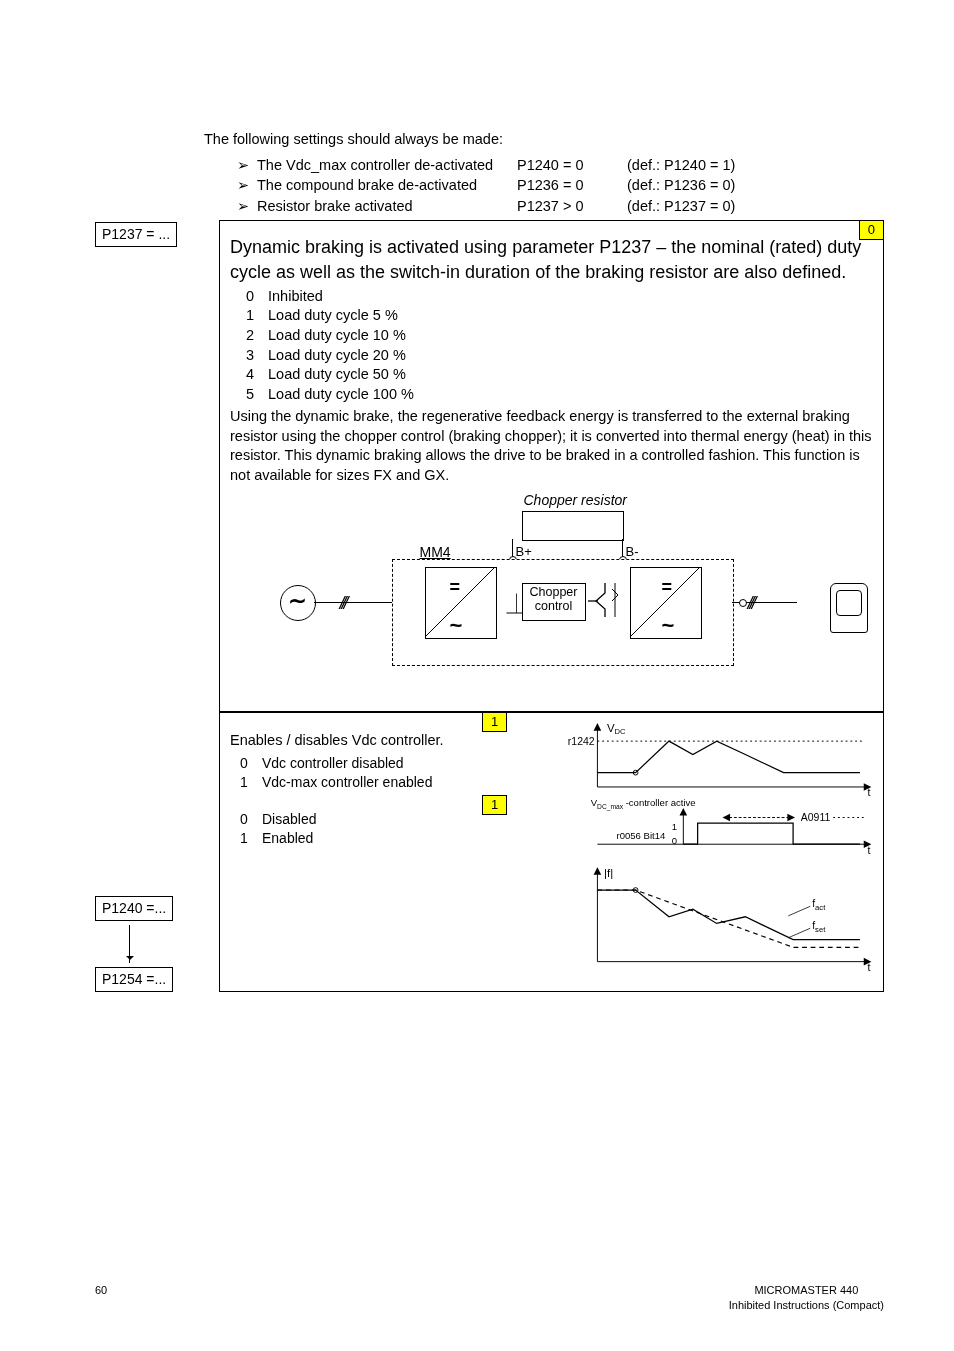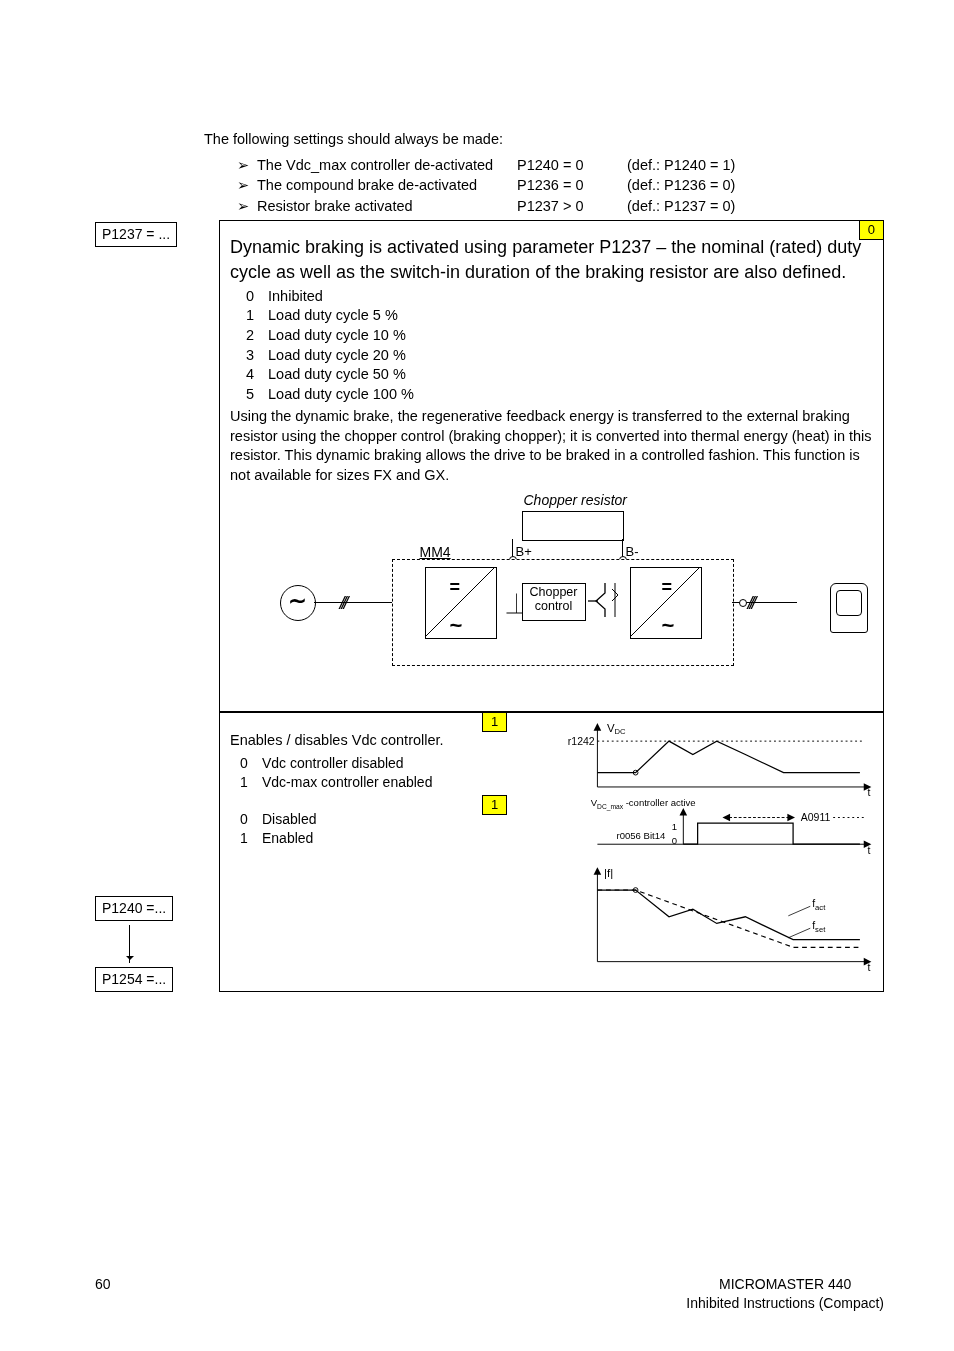--- a/index.html
+++ b/index.html
@@ -118,21 +118,21 @@
   .mini-opts { margin: 3px 0 2px 10px; font-size:14px; }
   .mini-opts div{ display:flex; }
   .mini-opts .n { width: 22px; flex:0 0 22px; }
 
   .p1254-block { margin-top: 18px; }
 
   .chart { width: 100%; height: 260px; }
 
   .footer {
     position: absolute; bottom: 38px; left: 95px; right: 70px;
-    display: flex; justify-content: space-between; font-size: 14px;
+    display: flex; justify-content: space-between; font-size: 11px;
   }
   .footer .fl {}
   .footer .fr { text-align: center; }
 </style>
 </head>
 <body>
 
 <div class="top-gap"></div>
 
 <div class="intro">The following settings should always be made:</div>

